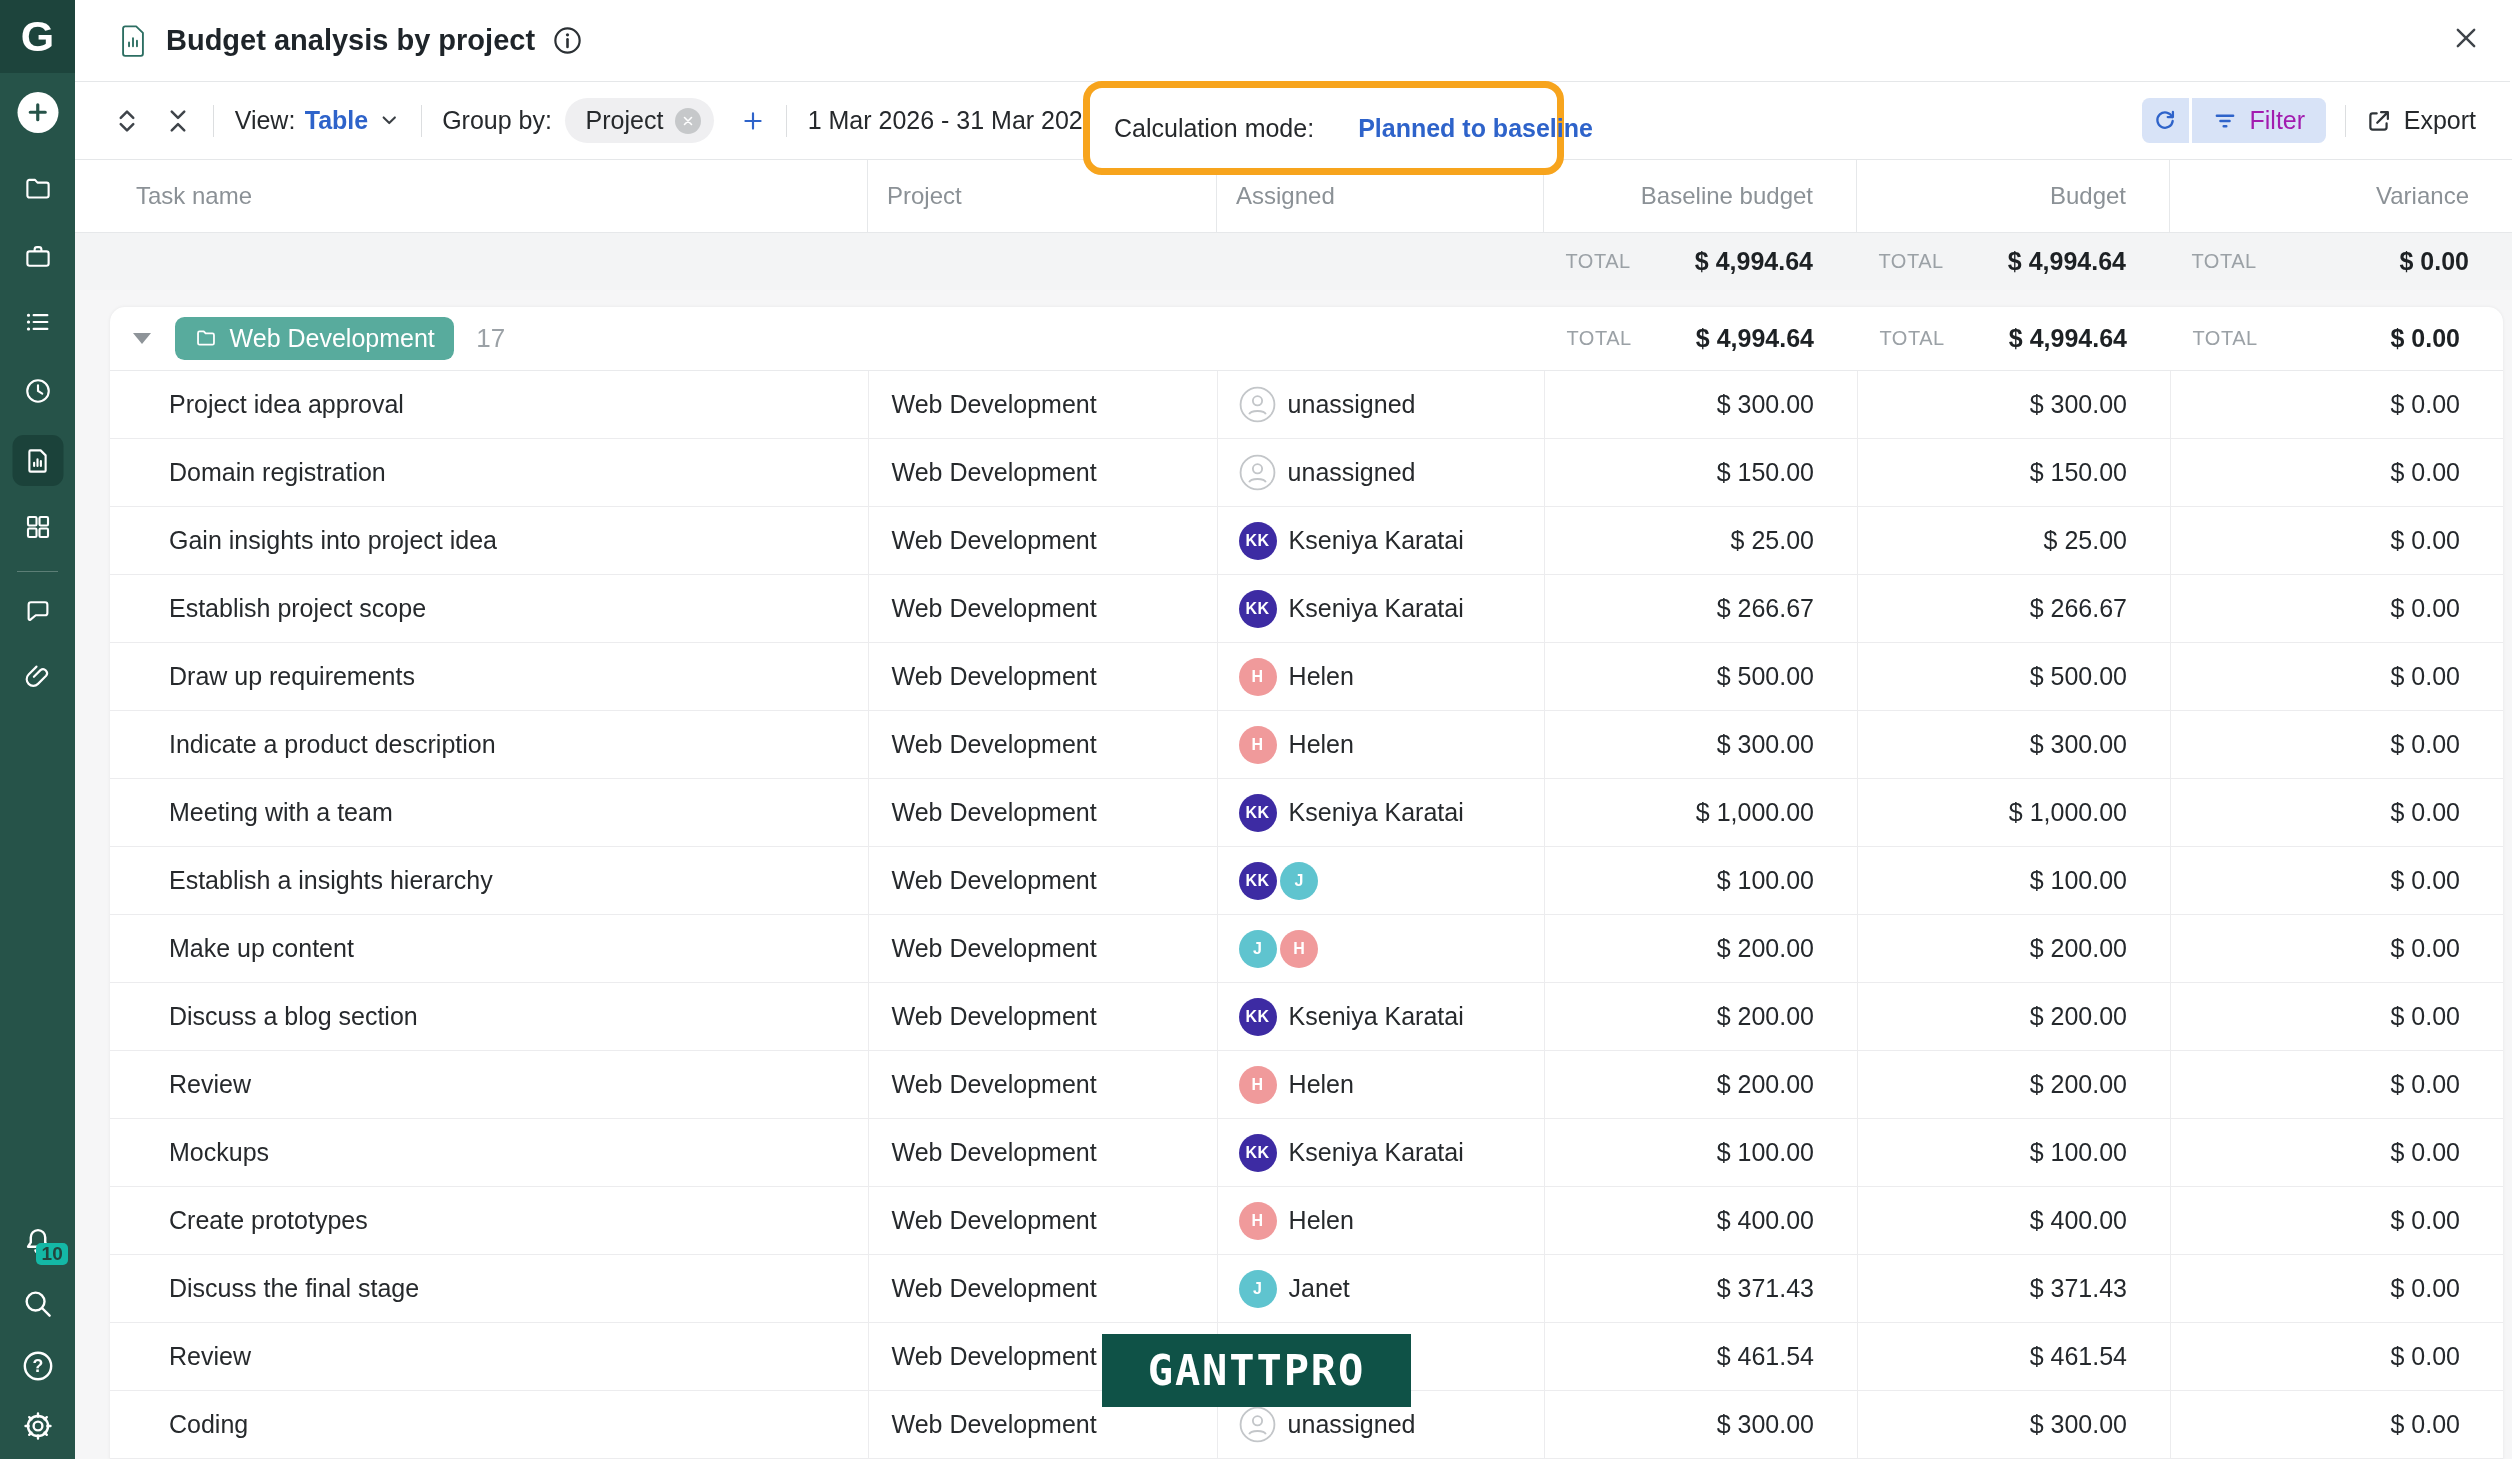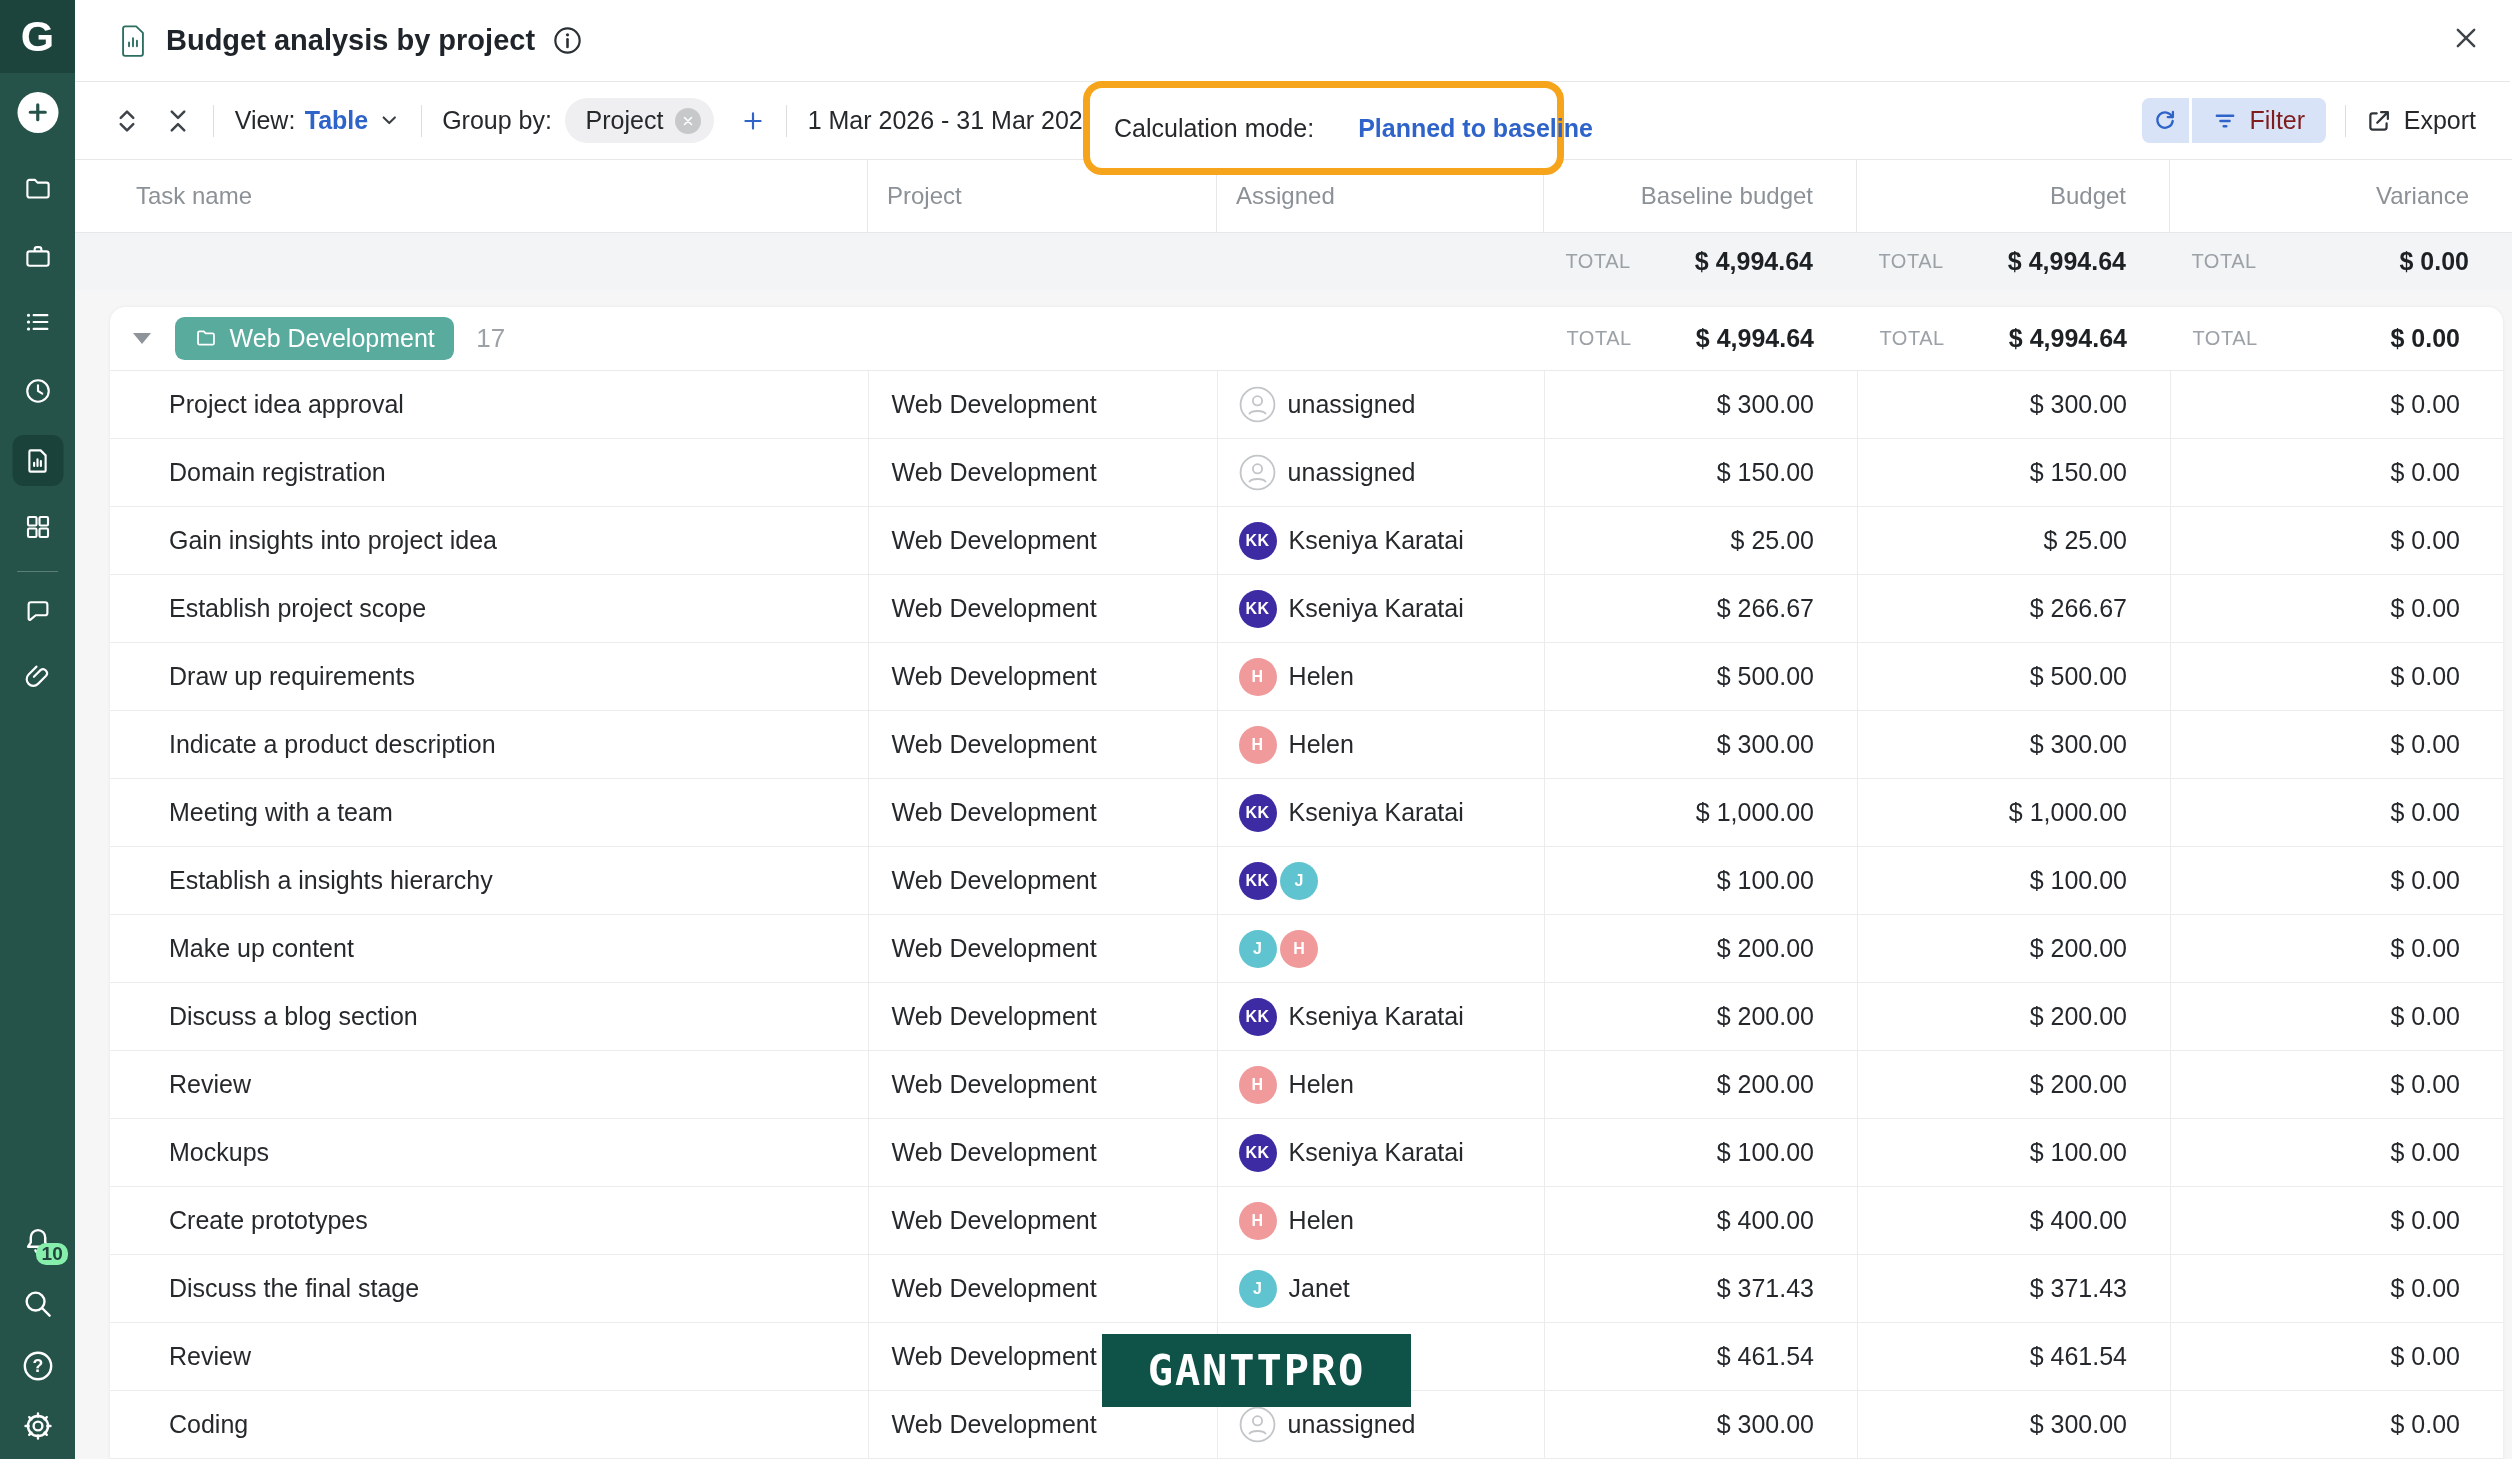--- a/index.html
+++ b/index.html
@@ -8,22 +8,22 @@
   svg{display:block;}
 
   
   .sidebar{position:absolute;left:0;top:0;width:75px;height:1459px;background:#265349;z-index:20;}
   .logo{position:absolute;left:0;top:0;width:75px;height:73px;background:#1d443c;
         display:grid;place-items:center;color:#fff;font-size:43px;font-weight:700;cursor:pointer;}
   .side-item{position:absolute;left:50%;transform:translateX(-50%);display:grid;place-items:center;cursor:pointer;}
   .plus-circle{width:41px;height:41px;background:#fff;border-radius:50%;display:grid;place-items:center;}
   .active-pill{width:51px;height:51px;background:#1b423a;border-radius:11.2px;display:grid;place-items:center;}
   .side-divider{position:absolute;left:17px;top:571px;width:41px;height:0.9px;background:rgba(255,255,255,.25);}
-  .bell-badge{position:absolute;left:36px;top:1243px;background:#86efac;color:#23453e;font-size:19px;font-weight:700;
-              border-radius:10px;padding:0.9px 5.6px;line-height:20.6px;z-index:21;}
+  .bell-badge{position:absolute;left:36px;top:1243px;background:#14b8a6;color:#23453e;font-size:19px;font-weight:700;
+              border-radius:5px;padding:0.9px 5.6px;line-height:20.6px;z-index:21;}
 
   
   .titlebar{position:absolute;left:75px;top:0;right:2px;height:82px;box-sizing:border-box;
             border-bottom:0.9px solid #e5e7e9;display:flex;align-items:center;padding-left:44px;background:#fff;}
   .page-title{font-size:29px;font-weight:700;color:#1e2429;margin-left:19px;}
   .info-ic{margin-left:17px;cursor:pointer;}
   .close-btn{position:absolute;top:24px;right:32px;cursor:pointer;}
 
   
   .toolbar{position:absolute;left:75px;top:82px;right:0;height:78px;box-sizing:border-box;
@@ -36,21 +36,21 @@
   .chip{display:flex;align-items:center;height:45px;background:#efeff1;border-radius:24px;
         padding:0 13px 0 20.6px;margin-left:13px;cursor:pointer;}
   .chip span{font-size:25px;color:#26292c;}
   .chip-x{width:26px;height:26px;border-radius:50%;background:#c6c8ca;display:grid;place-items:center;margin-left:11.2px;cursor:pointer;}
   .date-range{font-size:25px;color:#26292c;white-space:nowrap;}
   .tb-right{margin-left:auto;display:flex;align-items:center;padding-right:36px;}
   .seg{display:flex;gap:2.8px;}
   .seg-btn{height:45px;background:#d8e3f7;display:flex;align-items:center;cursor:pointer;}
   .seg-refresh{width:47px;justify-content:center;border-radius:7.5px 0 0 7.5px;}
   .seg-filter{padding:0 20.6px;border-radius:0 7.5px 7.5px 0;gap:11.2px;}
-  .seg-filter span{font-size:25px;color:#7f1d1d;}
+  .seg-filter span{font-size:25px;color:#a21caf;}
   .export-btn{display:flex;align-items:center;gap:11.2px;cursor:pointer;}
   .export-btn span{font-size:25px;color:#26292c;}
 
   
   .calc-annotation{position:absolute;left:1083px;top:81px;width:481px;height:94px;box-sizing:border-box;
         border:7.5px solid #f7a41d;border-radius:19px;background:#fff;z-index:15;
         display:flex;align-items:center;padding-left:24px;cursor:pointer;gap:28px;}
   .calc-annotation .lbl{font-size:25px;color:#26292c;white-space:nowrap;}
   .calc-annotation .val{font-size:25px;color:#2e63ca;font-weight:700;margin-left:16px;white-space:nowrap;}
   .calc-annotation .chev{margin-left:17px;}

